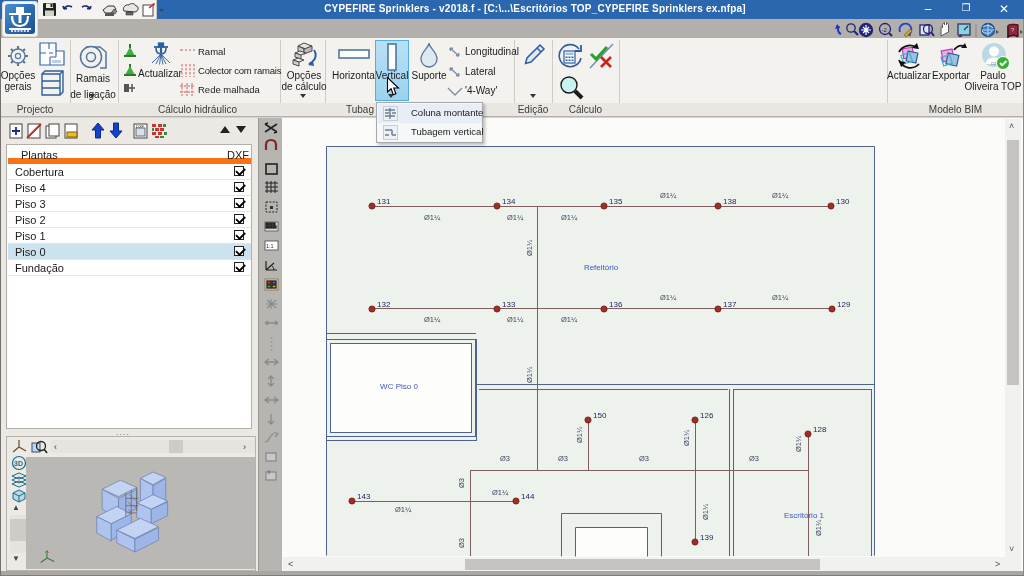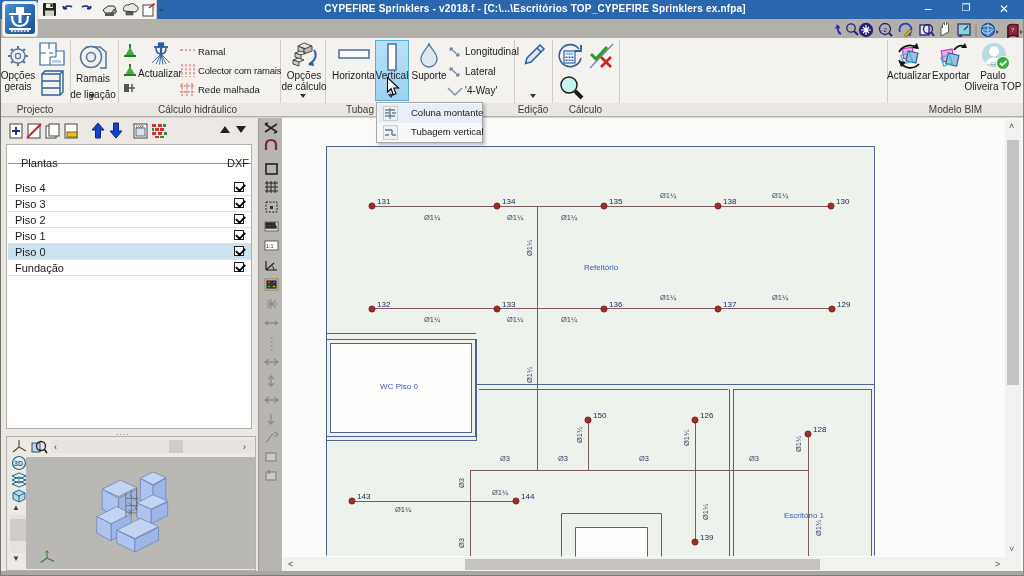--- a/index.html
+++ b/index.html
@@ -379,21 +379,22 @@
               <rect x="1" y="5" width="2" height="3"></rect>
               <rect x="13" y="9" width="3" height="3"></rect>
               <rect x="9" y="13" width="4" height="2"></rect>
             </g>
           </g>
         <path d="M220 12l5-7 5 7z" fill="#222"></path>
         <path d="M236 5l5 7 5-7z" fill="#222"></path>
       </g>
     </svg>
     <div id="ptable" class="abs">
-      <div class="prow" style="top:0;height:19px;border-bottom:1px solid #f97316;padding-top:12px;padding-left:13px;">Plantas<span style="position:absolute;left:219px;">DXF</span></div>
+      <div class="prow" style="top:0;height:19px;border-bottom:6px solid #f97316;padding-top:4px;padding-left:13px;">Plantas<span style="position:absolute;left:219px;">DXF</span></div>
+      <div class="prow" style="top:19px;">Cobertura<span class="chk"></span></div>
       <div class="prow" style="top:35px;">Piso 4<span class="chk"></span></div>
       <div class="prow" style="top:51px;">Piso 3<span class="chk"></span></div>
       <div class="prow" style="top:67px;">Piso 2<span class="chk"></span></div>
       <div class="prow" style="top:83px;">Piso 1<span class="chk"></span></div>
       <div class="prow" style="top:99px;background:#cde2ef;">Piso 0<span class="chk"></span></div>
       <div class="prow" style="top:115px;">Fundação<span class="chk"></span></div>
     </div>
     <div class="abs" style="left:116px;top:313px;width:22px;height:3px;color:#7a7a7a;font-size:9px;line-height:3px;letter-spacing:1px;">....</div>
 
     <div class="abs" style="left:6px;top:318px;width:250px;height:135px;background:#eceae5;border:1px solid #b6b3ae;">

